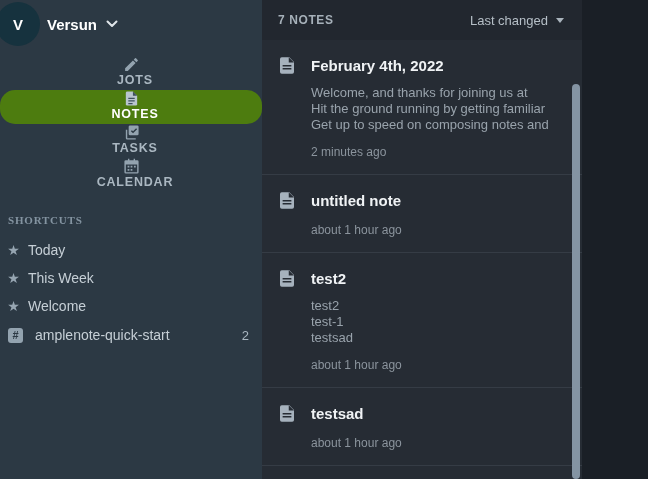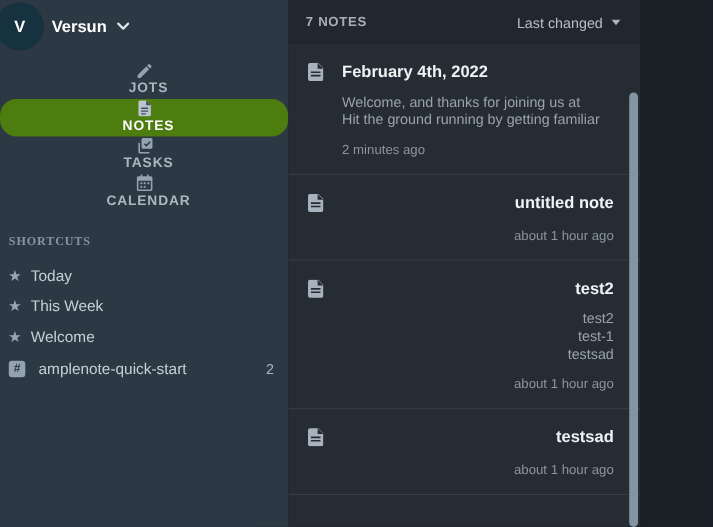--- a/index.html
+++ b/index.html
@@ -78,21 +78,21 @@
   .sort-caret {
     width:0; height:0; margin-left:8px;
     border-left:4px solid transparent; border-right:4px solid transparent;
     border-top:5px solid #aab4bd;
   }
 
   .note-list { flex:1; display:flex; flex-direction:column; overflow:hidden; position:relative; }
   .note-item {
     position:relative; padding:16px 24px 15px 49px; cursor:pointer;
   }
-  .note-item + .note-item { border-top:1px solid #353c45;text-align:right; }
+  .note-item + .note-item { border-top:1px solid #353c45; }
   .note-doc-icon {
     position:absolute; left:18px; top:17px; width:14px; height:17px; color:#a6b2bd;
   }
   .note-title { font-size:15px; line-height:20px; font-weight:bold; color:#f0f3f5; }
   .note-preview { margin-top:9px; }
   .note-preview div { font-size:13px; line-height:16px; color:#99a3ac; white-space:nowrap; overflow:hidden; }
   .note-preview:empty { display:none; }
   .note-timestamp { margin-top:12px; font-size:12px; color:#8b949d; }
   .note-item-stub { flex:1; border-top:1px solid #353c45; }
 
@@ -202,20 +202,21 @@
       <span class="note-doc-icon">
         <svg viewBox="0 0 24 28">
             <path fill="currentColor" d="M3 0h13l8 8v17a3 3 0 0 1-3 3H3a3 3 0 0 1-3-3V3a3 3 0 0 1 3-3z"></path>
             <path fill="#262c34" d="M15 0l9 9h-9zM4.5 13h15v2.6h-15zm0 5.2h15v2.6h-15z"></path>
           </svg>
       </span>
       <div class="note-title">February 4th, 2022</div>
       <div class="note-preview">
         <div>Welcome, and thanks for joining us at</div>
         <div>Hit the ground running by getting familiar</div>
+        <div>Get up to speed on composing notes and</div>
       </div>
       <div class="note-timestamp">2 minutes ago</div>
     </div>
 
     <div class="note-item">
       <span class="note-doc-icon">
         <svg viewBox="0 0 24 28">
             <path fill="currentColor" d="M3 0h13l8 8v17a3 3 0 0 1-3 3H3a3 3 0 0 1-3-3V3a3 3 0 0 1 3-3z"></path>
             <path fill="#262c34" d="M15 0l9 9h-9zM4.5 13h15v2.6h-15zm0 5.2h15v2.6h-15z"></path>
           </svg>

